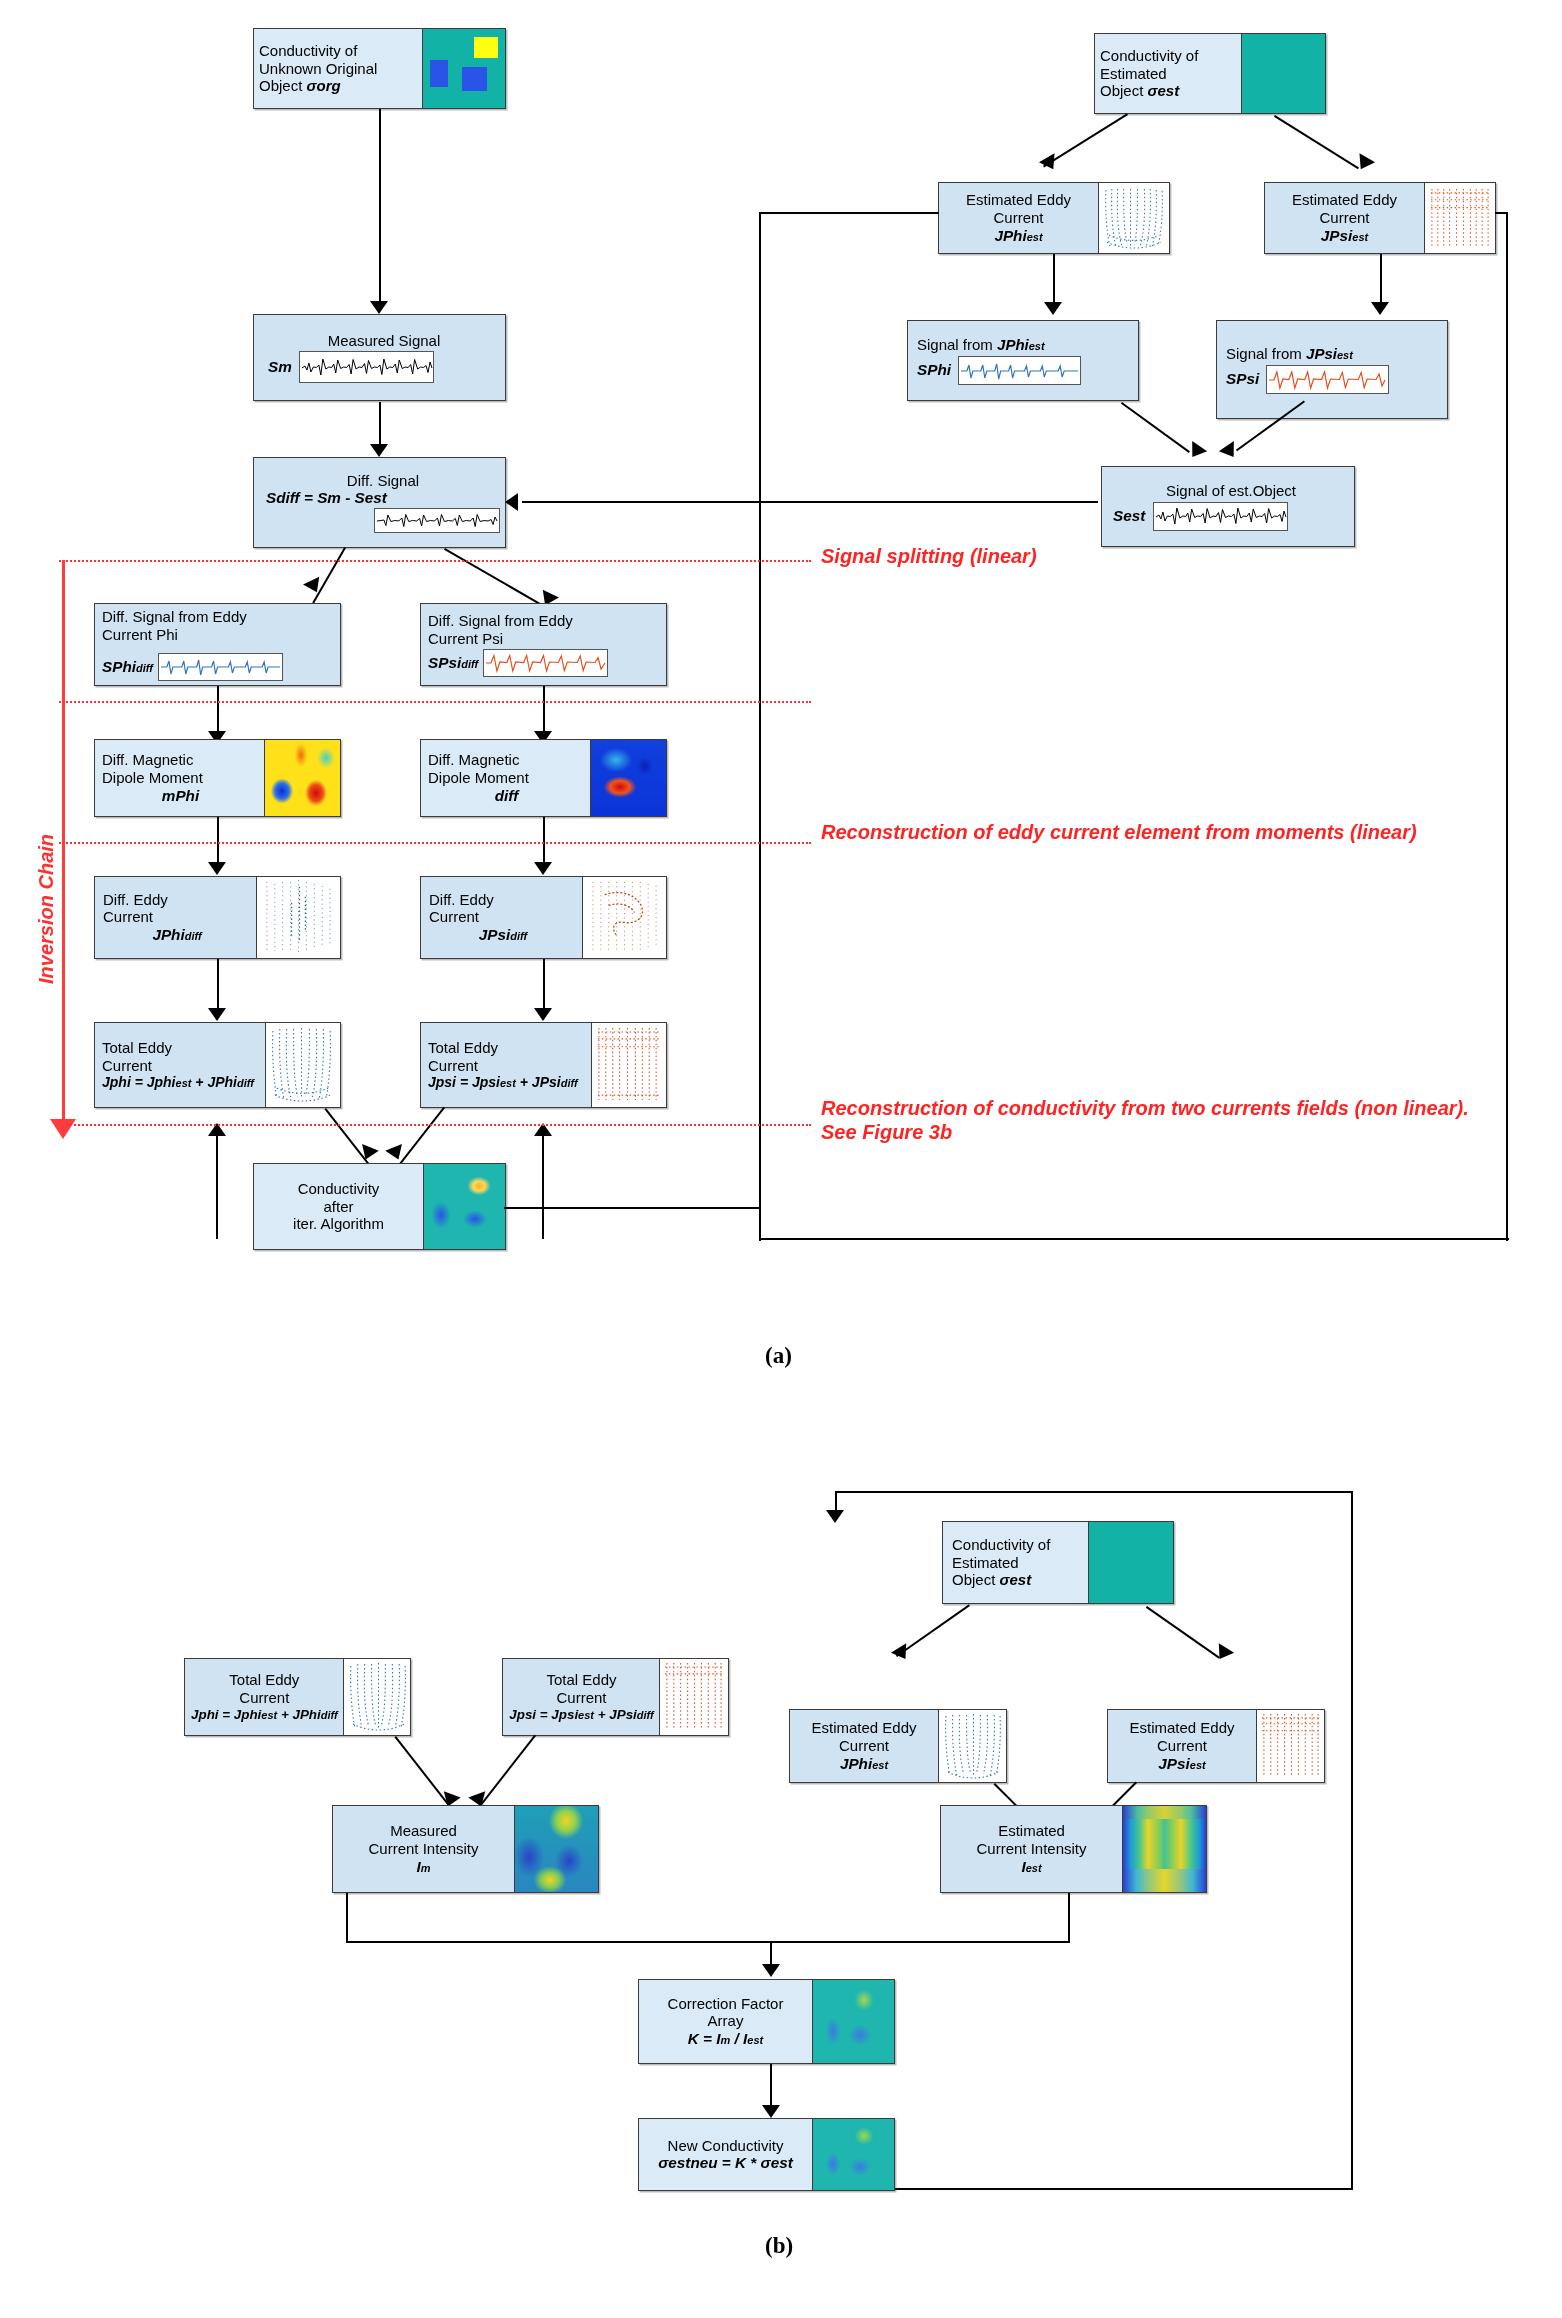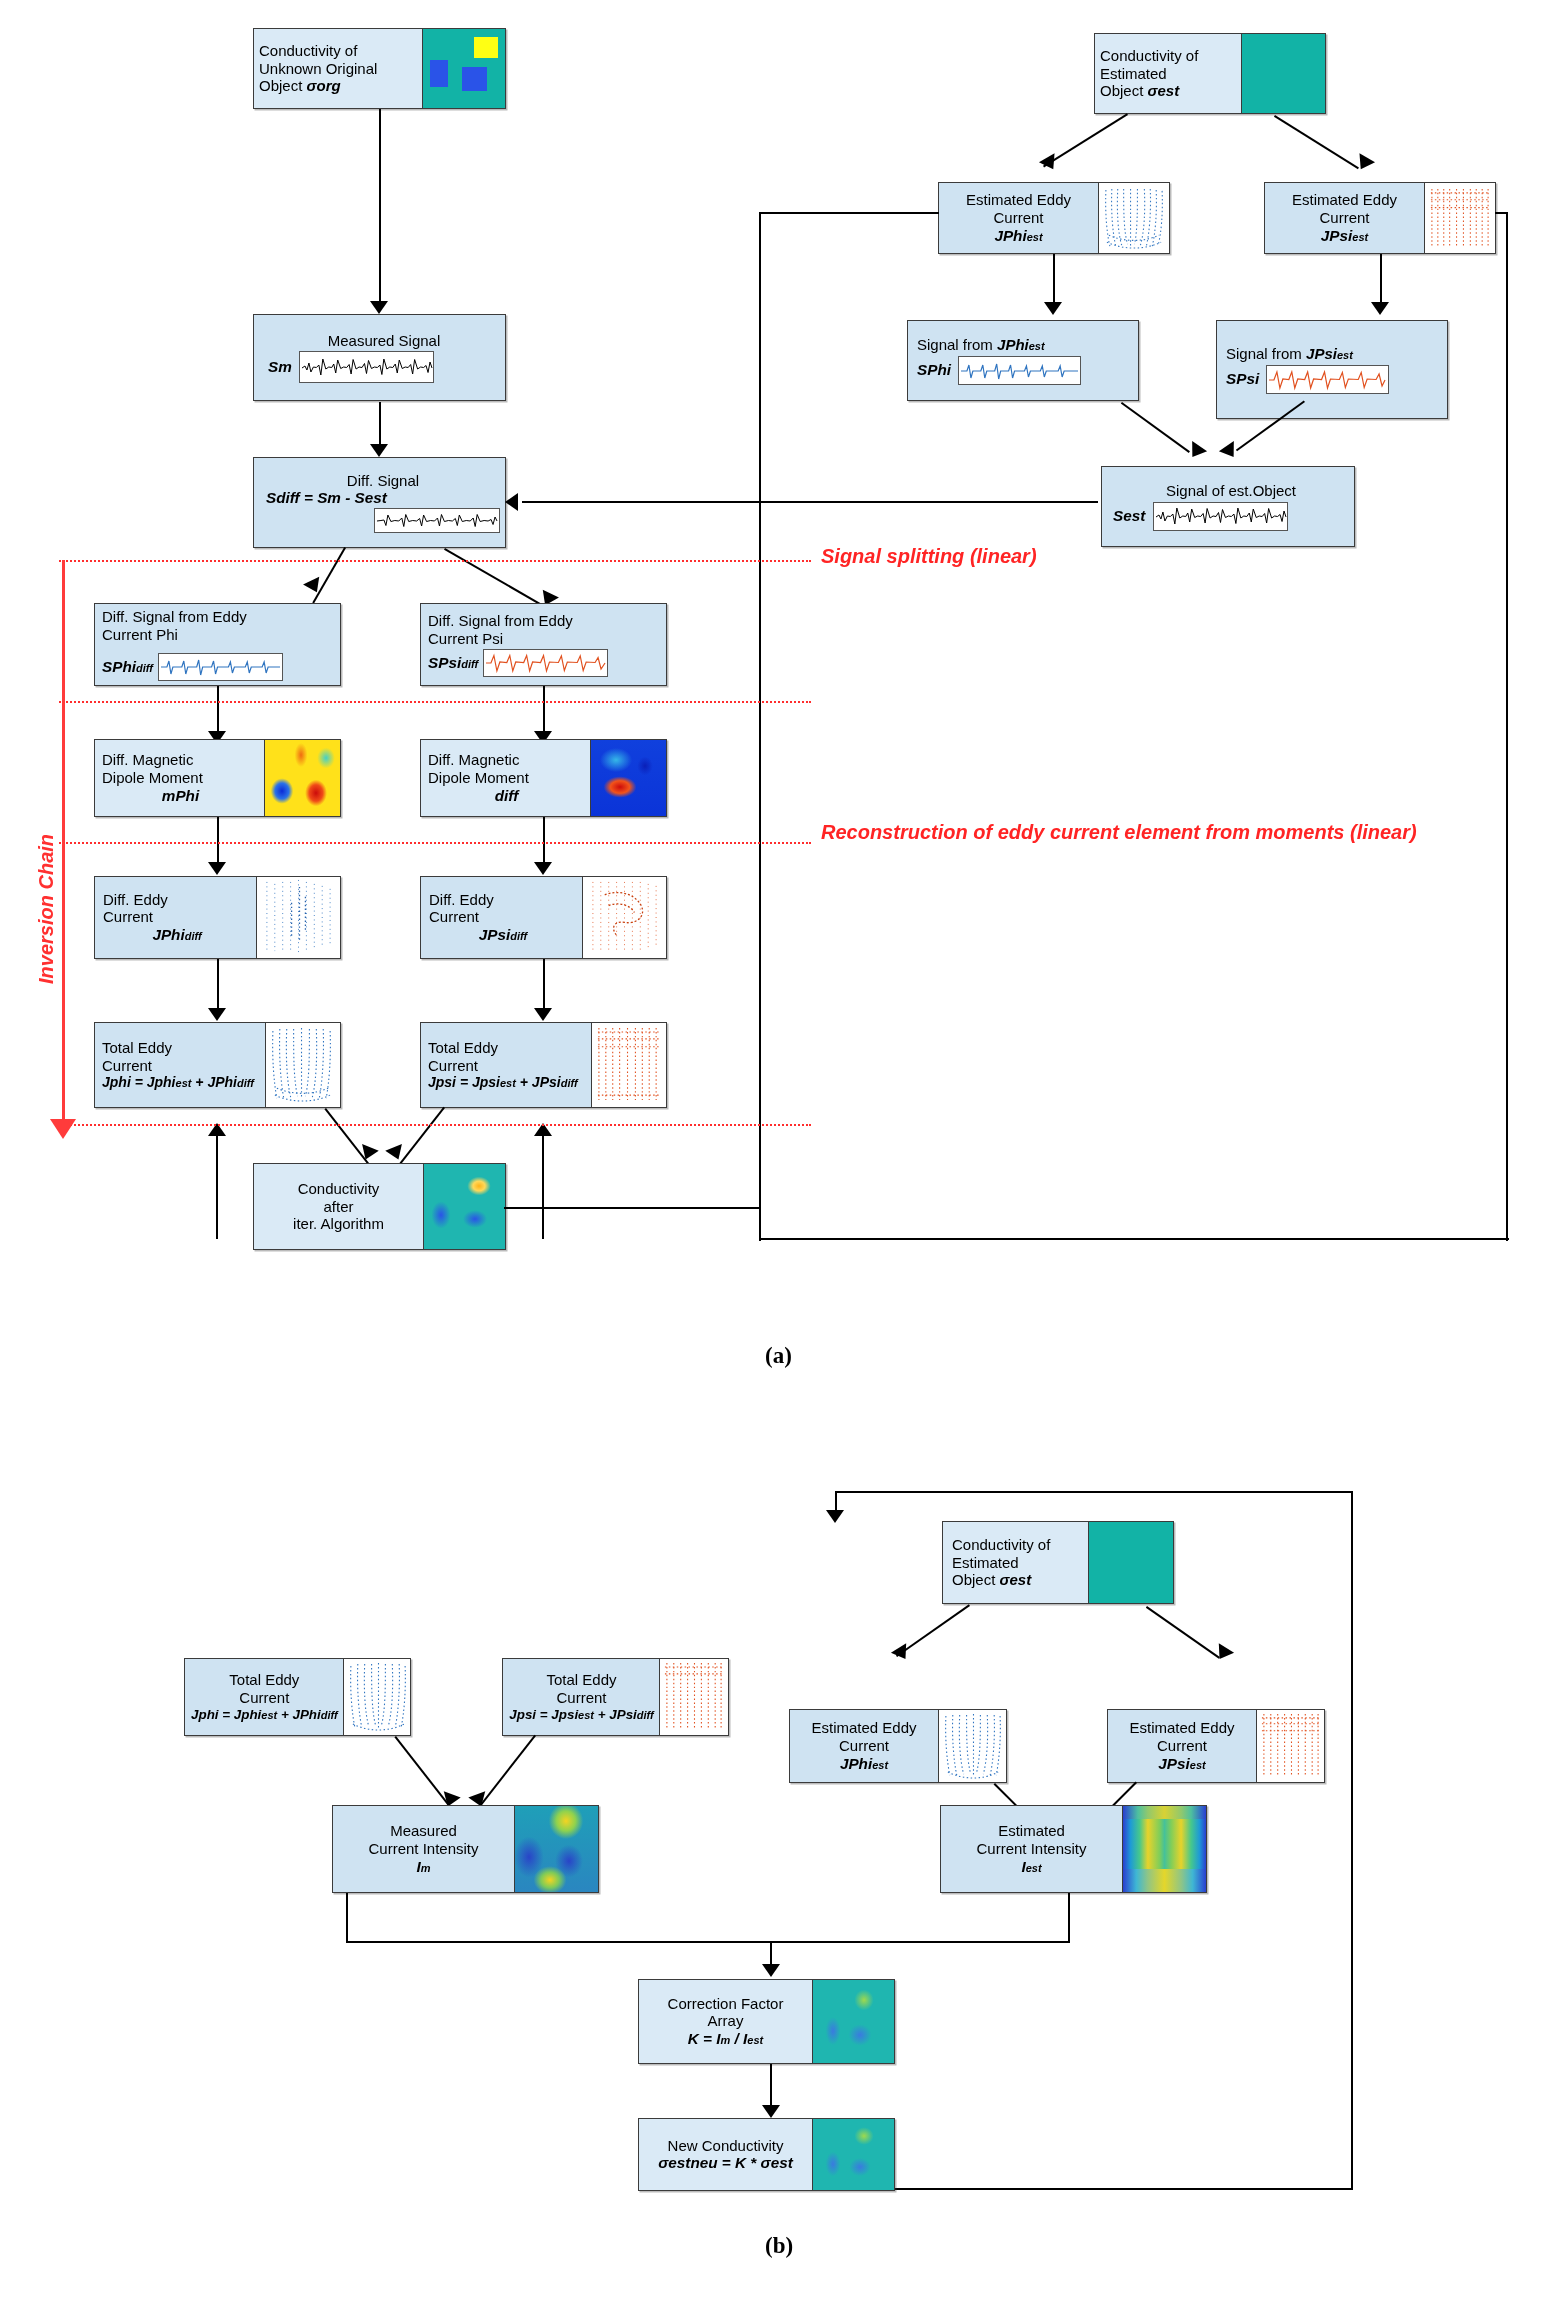--- a/index.html
+++ b/index.html
@@ -454,20 +454,21 @@
 
 <div class="reddash" style="left:59px;top:560px;width:752px;"></div>
 <div class="redtext" style="left:821px;top:544px;width:593px;">Signal splitting (linear)</div>
 
 <div class="reddash" style="left:59px;top:701px;width:752px;"></div>
 
 <div class="reddash" style="left:59px;top:842px;width:752px;"></div>
 <div class="redtext" style="left:821px;top:820px;width:643px;">Reconstruction of eddy current element from moments (linear)</div>
 
 <div class="reddash" style="left:59px;top:1124px;width:752px;"></div>
+<div class="redtext" style="left:821px;top:1096px;width:682px;">Reconstruction of conductivity from two currents fields (non linear). See Figure 3b</div>
 
 <div class="chainline" style="left:62px;top:560px;height:565px;"></div>
 <div class="chainarrow" style="left:50px;top:1119px;"></div>
 <div class="chainlabel" style="left:35px;top:984px;">Inversion Chain</div>
 
 <div class="caption" style="left:765px;top:1343px;">
   <b>(a)</b>
 </div>
 
 <div class="ln lnh" style="left:835px;top:1491px;width:518px;"></div>

